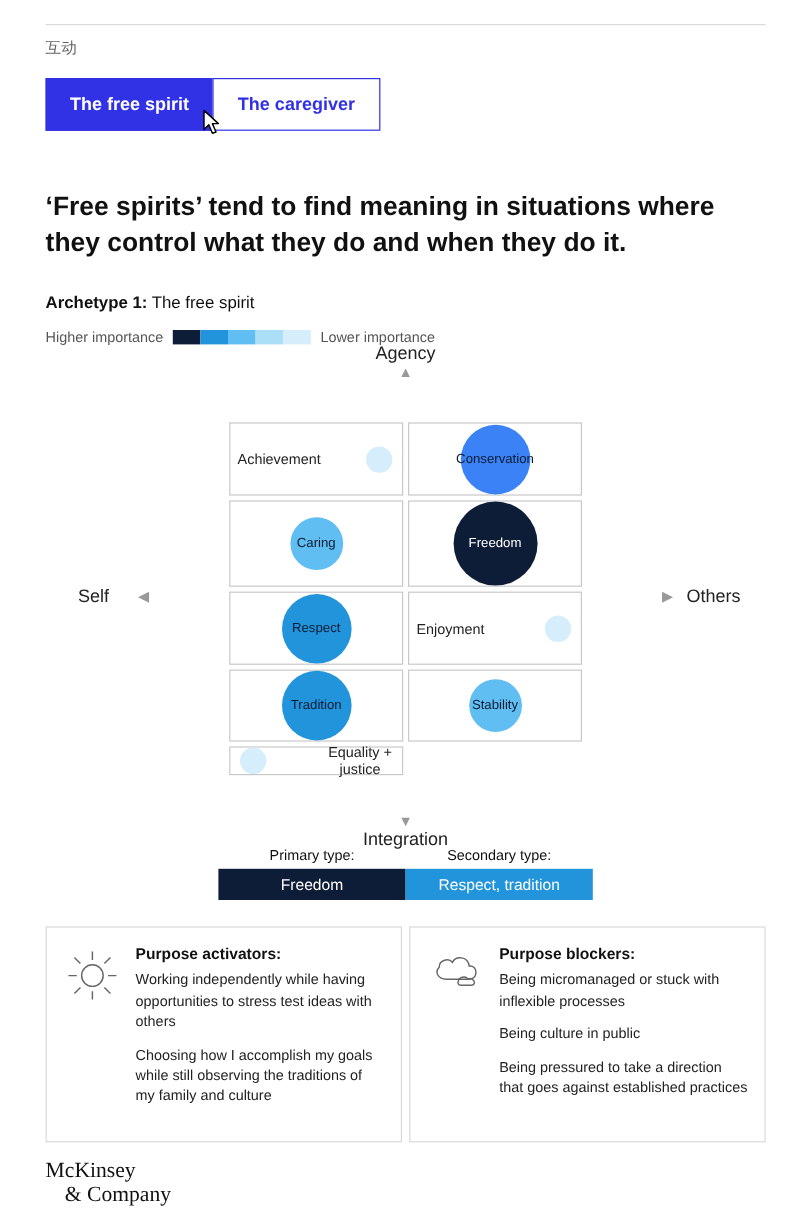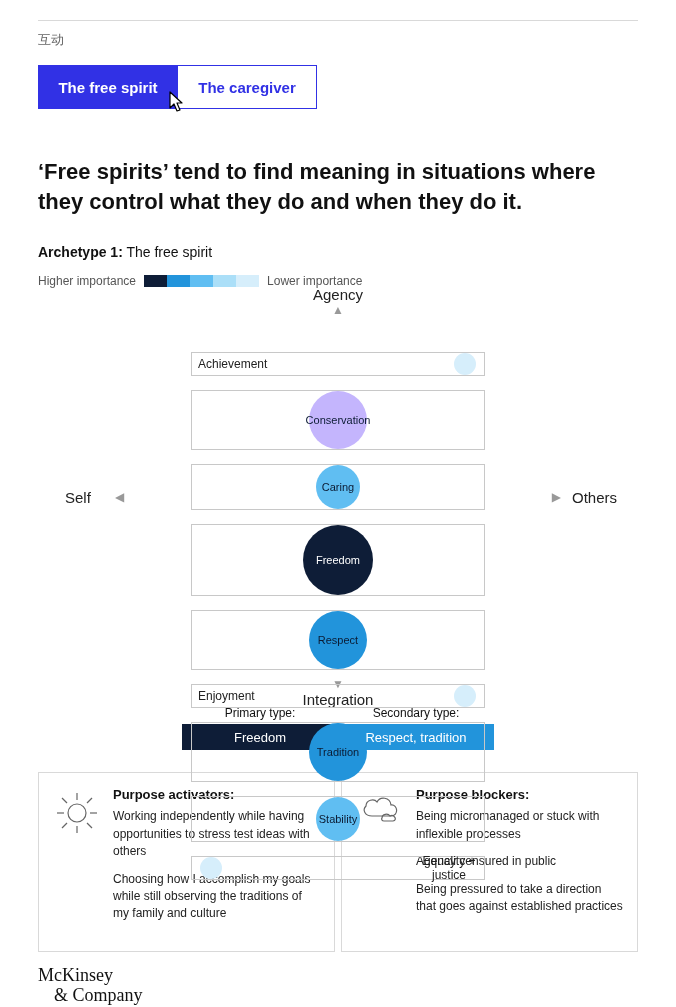--- a/index.html
+++ b/index.html
@@ -134,23 +134,23 @@
   .arr-left  { left: -8px; top: 50%; transform: translateY(-50%); }
   .arr-right { right: -8px;top: 50%; transform: translateY(-50%); }
 
   .grid3 {
     position: absolute;
     left: 68px;
     top: 40px;
     width: 294px;
     height: 294px;
     display: grid;
-    grid-template-columns: repeat(1, 1fr);
+    grid-template-columns: repeat(2, 1fr);
     grid-template-rows: repeat(3, 1fr);
-    gap: 14px;
+    gap: 4px;
   }
   .cell {
     border: 1px solid var(--grid-border);
     display: flex;
     align-items: center;
     justify-content: center;
     position: relative;
   }
   .dot {
     border-radius: 50%;
@@ -282,21 +282,21 @@
       <div class="axis-arrow arr-down">▼</div>
       <div class="axis-arrow arr-left">◀</div>
       <div class="axis-arrow arr-right">▶</div>
 
       <div class="grid3" id="grid3">
           <div class="cell" style="justify-content: flex-end;">
             <div class="lbl-outside lbl-left">Achievement</div>
             <div class="dot" style="width: 22px; height: 22px; background: rgb(214, 238, 251); color: rgb(11, 27, 51); margin-right: 8px;"></div>
           </div>
           <div class="cell">
-            <div class="dot" style="width: 58px; height: 58px; background: #c4b5fd; color: rgb(11, 27, 51);">Conservation</div>
+            <div class="dot" style="width: 58px; height: 58px; background: #3b82f6; color: rgb(11, 27, 51);">Conservation</div>
           </div>
           <div class="cell">
             <div class="dot" style="width: 44px; height: 44px; background: rgb(96, 190, 242); color: rgb(11, 27, 51);">Caring</div>
           </div>
           <div class="cell">
             <div class="dot" style="width: 70px; height: 70px; background: rgb(14, 29, 55); color: rgb(255, 255, 255);">Freedom</div>
           </div>
           <div class="cell">
             <div class="dot" style="width: 58px; height: 58px; background: rgb(34, 148, 219); color: rgb(11, 27, 51);">Respect</div>
           </div>
@@ -354,21 +354,21 @@
       <div class="box-icon">
         <svg width="44" height="32" viewBox="0 0 44 32" fill="none" stroke="#666" stroke-width="1.2">
           <path d="M14 25 C7 25 4 19 8 15 C8 9 16 7 19 11 C22 5 32 6 33 14 C40 13 41 25 33 25 Z"></path>
           <path d="M24 27 C24 23 30 22 32 25 C36 23 40 29 35 30 L26 30 C24 30 23 28 24 27 Z"></path>
         </svg>
       </div>
       <div class="box-body">
         <div class="box-title">Purpose blockers:</div>
         <div id="blockers-list">
             <p>Being micromanaged or stuck with inflexible processes</p>
-            <p>Agency censured in public</p>
+            <p>Being culture in public</p>
             <p>Being pressured to take a direction that goes against established practices</p>
           </div>
       </div>
     </div>
   </div>
 
   <div class="brand">
     <div>McKinsey</div>
     <div class="amp">&amp; Company</div>
   </div>

